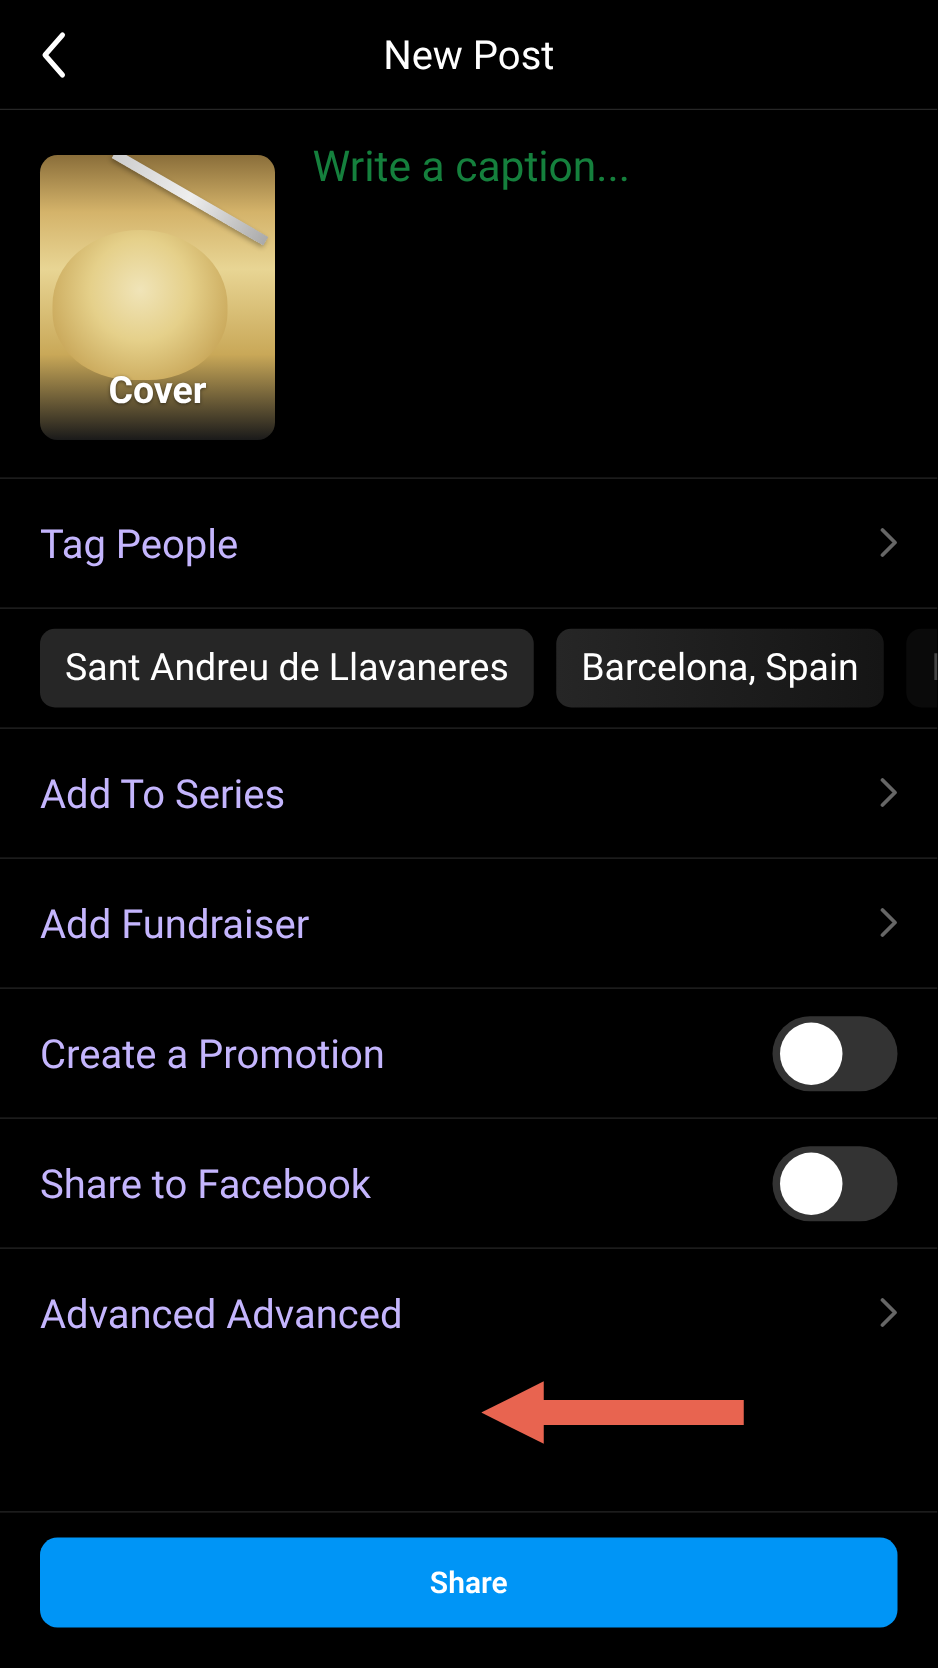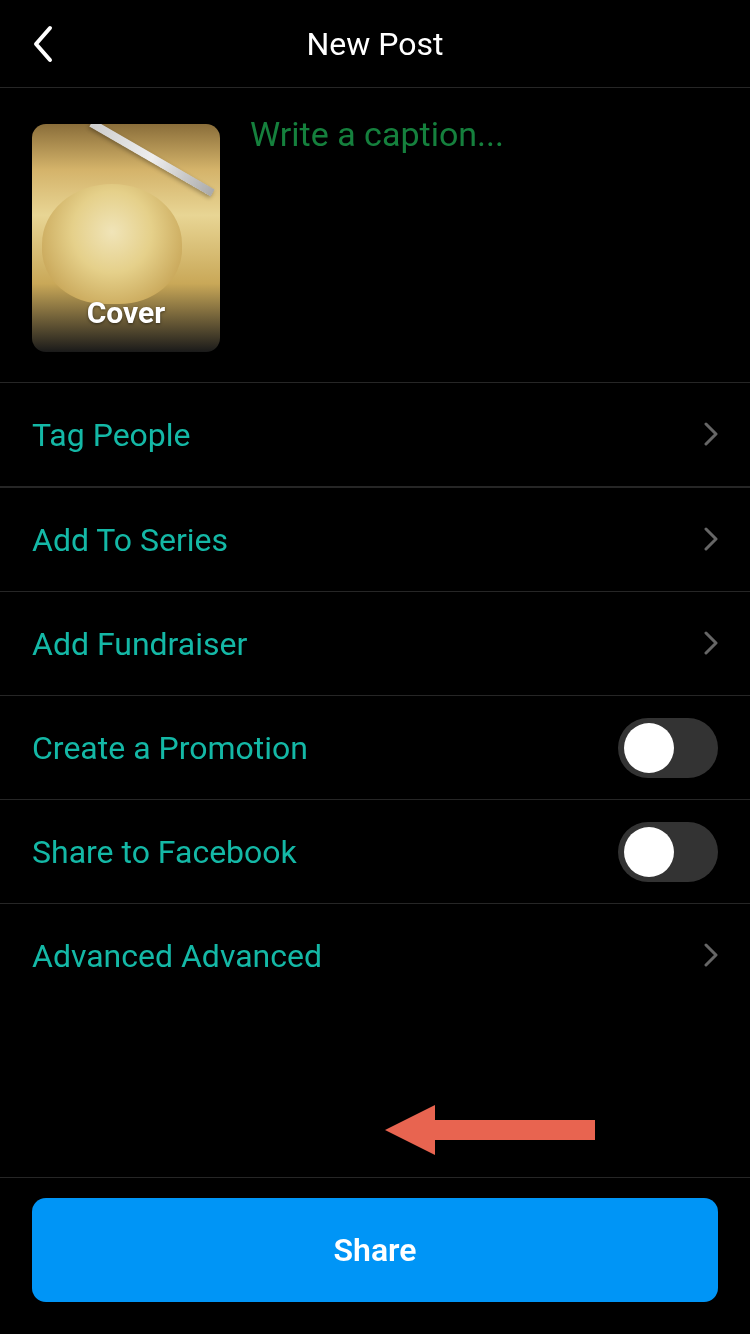--- a/index.html
+++ b/index.html
@@ -96,21 +96,21 @@
     margin-top: -10px;
   }
   .row {
     height: 104px;
     display: flex;
     align-items: center;
     justify-content: space-between;
     padding: 0 32px;
     border-top: 1px solid #262626;
     font-size: 32px;
-    color: #14b8a6;
+    color: #c4b5fd;
   }
   .row:last-of-type {
     border-bottom: 1px solid #262626;
   }
   .chevron {
     color: #666;
   }
   .chevron svg {
     width: 14px;
     height: 24px;
@@ -169,27 +169,27 @@
     position: absolute;
     bottom: 0;
     left: 0;
     right: 0;
     padding: 20px 32px 32px 32px;
     background: #000;
     border-top: 1px solid #262626;
   }
   .share-button {
     width: 100%;
-    height: 104px;
+    height: 72px;
     background: #0095f6;
     border-radius: 14px;
     display: flex;
     align-items: center;
     justify-content: center;
-    font-size: 32px;
+    font-size: 24px;
     font-weight: 600;
     color: #fff;
   }
   .section-location {
     border-top: 1px solid #262626;
   }
 </style>
 </head>
 <body>
 
@@ -212,20 +212,25 @@
 <div class="row">
   <span>Tag People</span>
   <span class="chevron">
     <svg viewBox="0 0 14 24">
         <path d="M2 2 L12 12 L2 22" stroke="#666" stroke-width="3" fill="none" stroke-linecap="round" stroke-linejoin="round"></path>
       </svg>
   </span>
 </div>
 
 <div class="section-location">
+  <div class="location-chips">
+    <div class="chip">Sant Andreu de Llavaneres</div>
+    <div class="chip faded">Barcelona, Spain</div>
+    <div class="chip overflow">LL</div>
+  </div>
 </div>
 
 <div class="row">
   <span>Add To Series</span>
   <span class="chevron">
     <svg viewBox="0 0 14 24">
         <path d="M2 2 L12 12 L2 22" stroke="#666" stroke-width="3" fill="none" stroke-linecap="round" stroke-linejoin="round"></path>
       </svg>
   </span>
 </div>

